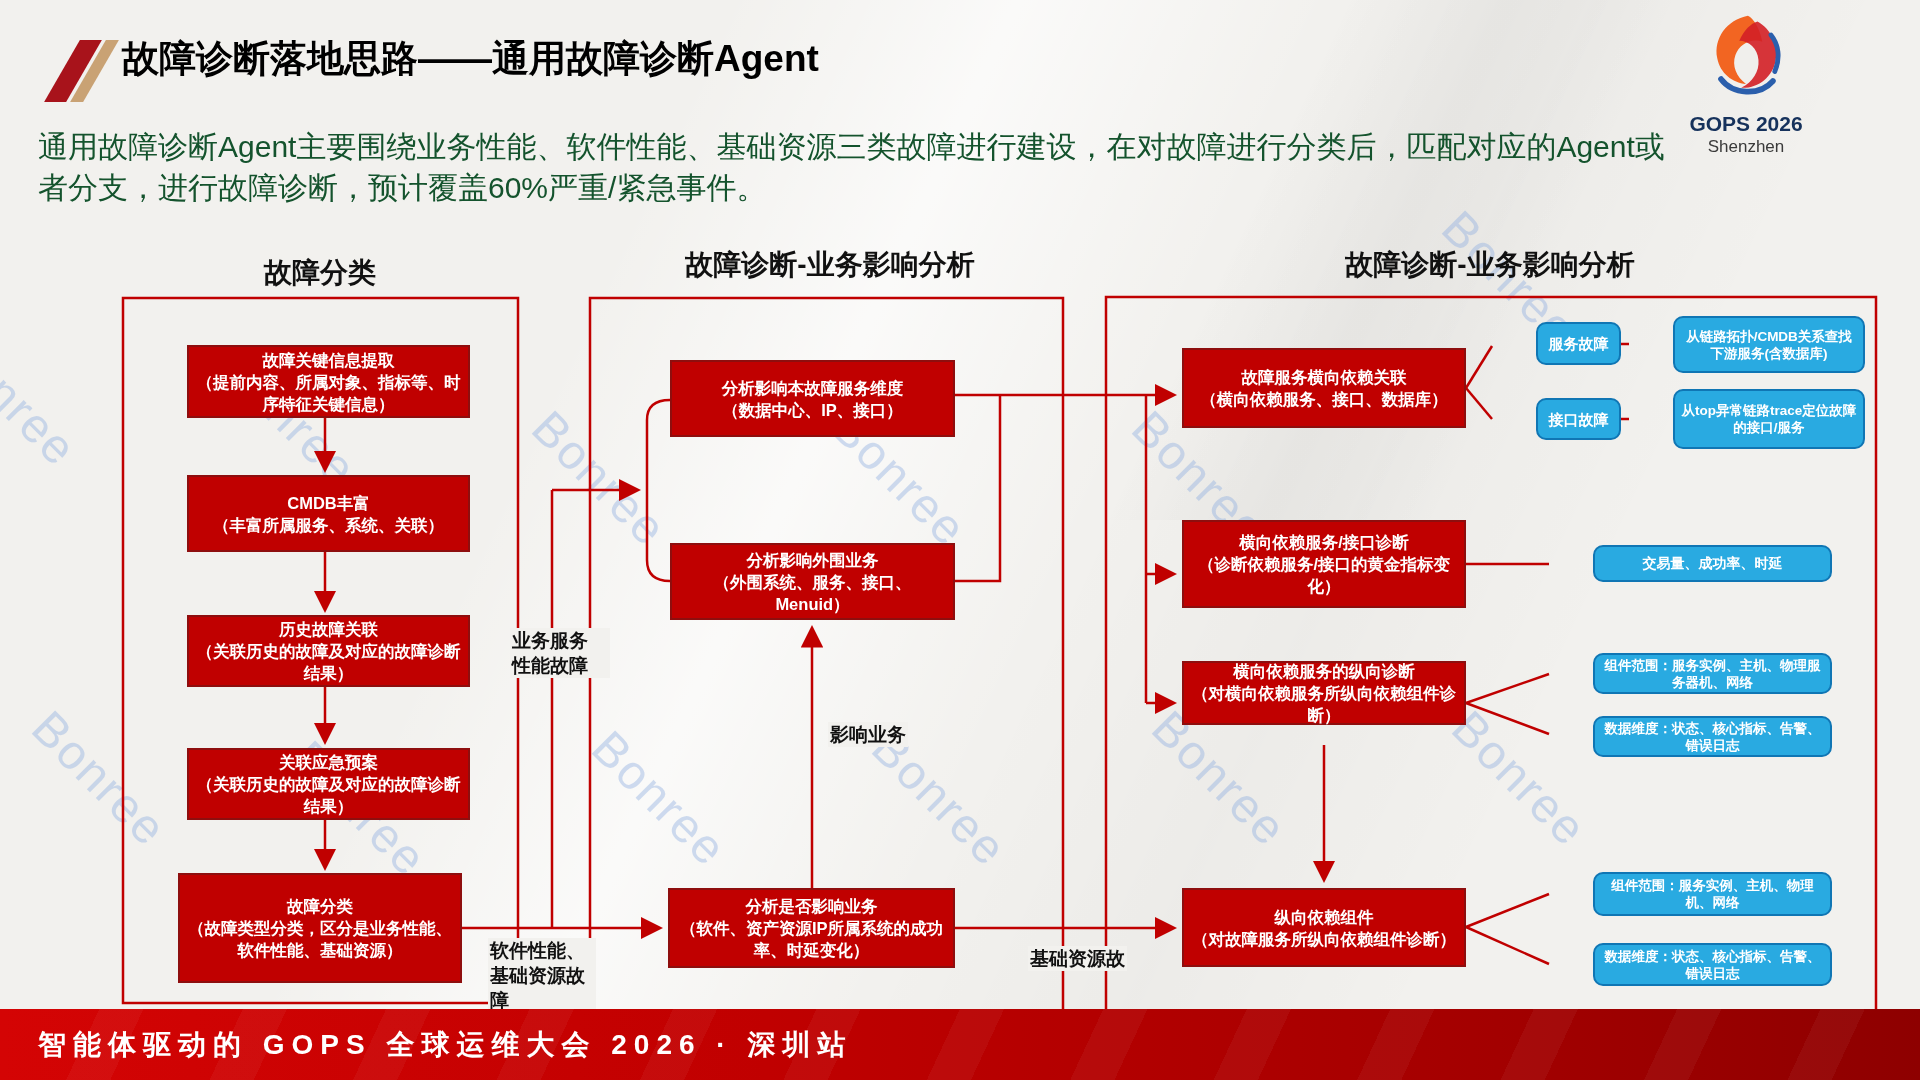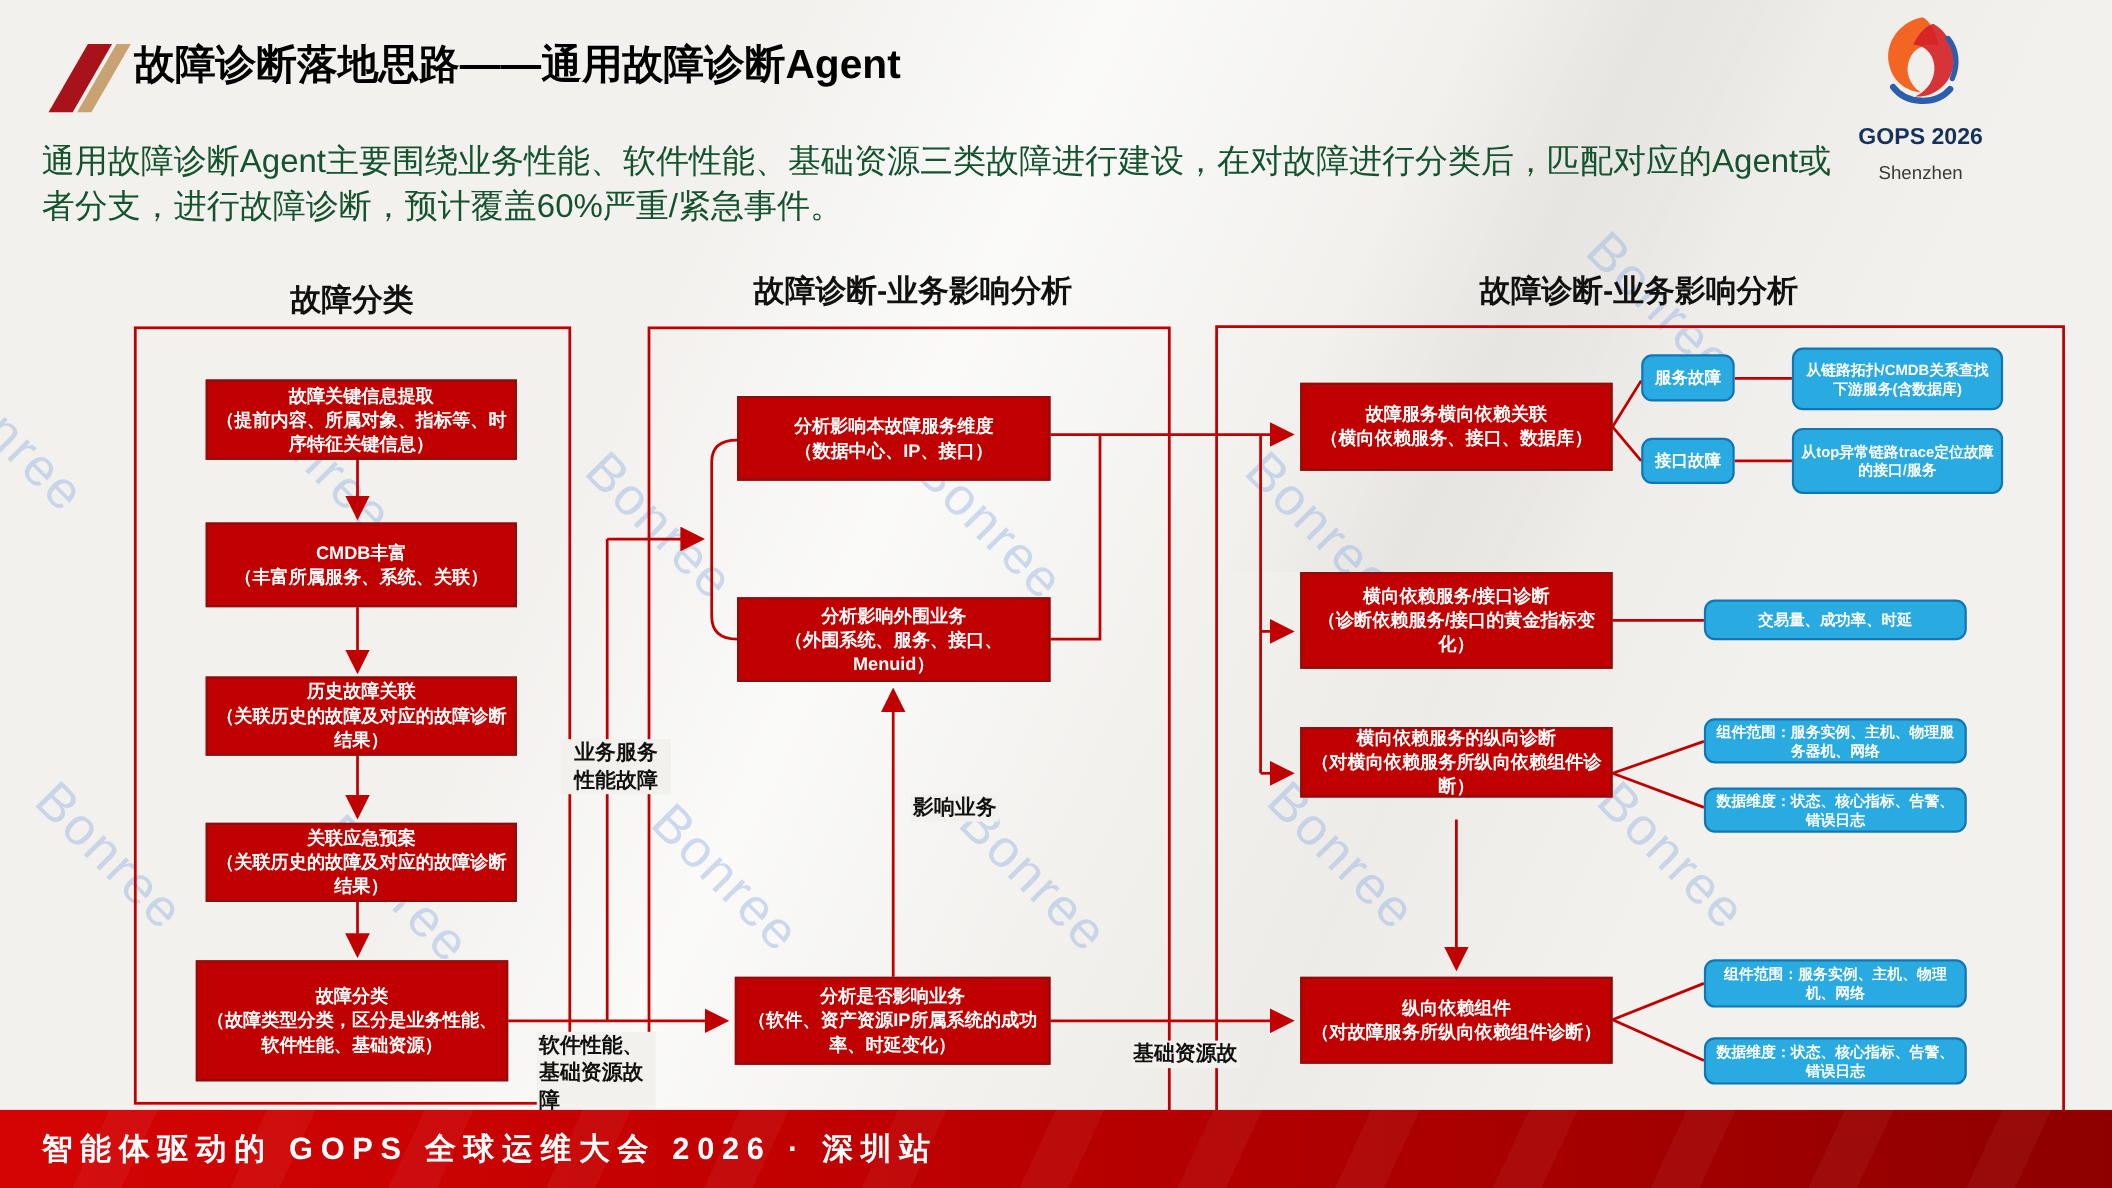--- a/index.html
+++ b/index.html
@@ -26,35 +26,35 @@
   #mt{left:630px;top:246px;width:400px;}
   #rt{left:1290px;top:246px;width:400px;}
   
   .rbox{position:absolute;background:#c00000;border:2px solid #8e0e0e;color:#fff;z-index:3;
         display:flex;flex-direction:column;justify-content:center;text-align:center;
         font-weight:700;font-size:16.5px;line-height:22px;padding:2px 7px;box-sizing:border-box;}
   .rbox .bt,.rbox .bd{display:block;}
   
   .chip{position:absolute;background:#29aae1;border:2px solid #1076b4;border-radius:10px;color:#fff;z-index:3;
         display:flex;align-items:center;justify-content:center;text-align:center;
-        font-weight:700;font-size:13.5px;line-height:17px;padding:2px 6px;box-sizing:border-box;}
+        font-weight:700;font-size:13.5px;line-height:17px;padding:2px 6px;box-sizing:border-box;margin-left:44px;}
   
   .flabel{position:absolute;font-size:19px;font-weight:700;color:#111;z-index:3;
           white-space:pre-line;line-height:25px;background:#f2f1ee;padding:0 2px;}
   
   #banner{position:absolute;left:0;top:1009px;width:1920px;height:71px;z-index:4;
     background:linear-gradient(90deg,#d40404 0%,#c00000 40%,#a30000 78%,#8e0000 100%);text-align:right;}
   #banner:before{content:"";position:absolute;inset:0;
     background:repeating-linear-gradient(115deg,transparent 0 90px,rgba(255,255,255,.045) 90px 130px);}
   #banner-text{position:absolute;left:38px;top:0;height:71px;line-height:71px;color:#fff;
     font-size:28px;font-weight:700;letter-spacing:7px;}
   
   #logo{position:absolute;left:1680px;top:10px;width:132px;text-align:center;z-index:3;}
   #logo-name{font-size:21px;font-weight:700;color:#16325c;margin-top:2px;}
-  #logo-city{font-size:17px;color:#3a3a3a;margin-top:11px;}
+  #logo-city{font-size:17px;color:#3a3a3a;margin-top:1px;}
 </style>
 </head>
 <body>
 
 <div id="page">
 
   <div class="sheen" id="sheen1"></div>
   <div class="sheen" id="sheen2"></div>
   <div id="wm-layer">
       <div class="wm" style="left: -30px; top: 320px;">Bonree</div>
@@ -191,21 +191,21 @@
   <div class="chip" style="left:1492px;top:322px;width:85px;height:43px;font-size:15px">服务故障</div>
   <div class="chip" style="left:1492px;top:398px;width:85px;height:42px;font-size:15px">接口故障</div>
   <div class="chip" style="left:1629px;top:316px;width:192px;height:57px">从链路拓扑/CMDB关系查找下游服务(含数据库)</div>
   <div class="chip" style="left:1629px;top:389px;width:192px;height:60px">从top异常链路trace定位故障的接口/服务</div>
   <div class="chip" style="left:1549px;top:545px;width:239px;height:37px;font-size:14px">交易量、成功率、时延</div>
   <div class="chip" style="left:1549px;top:653px;width:239px;height:41px">组件范围：服务实例、主机、物理服务器机、网络</div>
   <div class="chip" style="left:1549px;top:716px;width:239px;height:41px">数据维度：状态、核心指标、告警、错误日志</div>
   <div class="chip" style="left:1549px;top:872px;width:239px;height:44px">组件范围：服务实例、主机、物理机、网络</div>
   <div class="chip" style="left:1549px;top:943px;width:239px;height:43px">数据维度：状态、核心指标、告警、错误日志</div>
 
-  <div class="flabel" style="left:510px;top:672px;width:96px;text-align:center">业务服务
+  <div class="flabel" style="left:510px;top:628px;width:96px;">业务服务
 性能故障</div>
   <div class="flabel" style="left:488px;top:938px;width:104px">软件性能、
 基础资源故
 障</div>
   <div class="flabel" style="left:828px;top:722px">影响业务</div>
   <div class="flabel" style="left:1028px;top:946px">基础资源故</div>
 
   <div id="banner">
     <div id="banner-text">智能体驱动的 GOPS 全球运维大会 2026 · 深圳站</div>
   </div>

